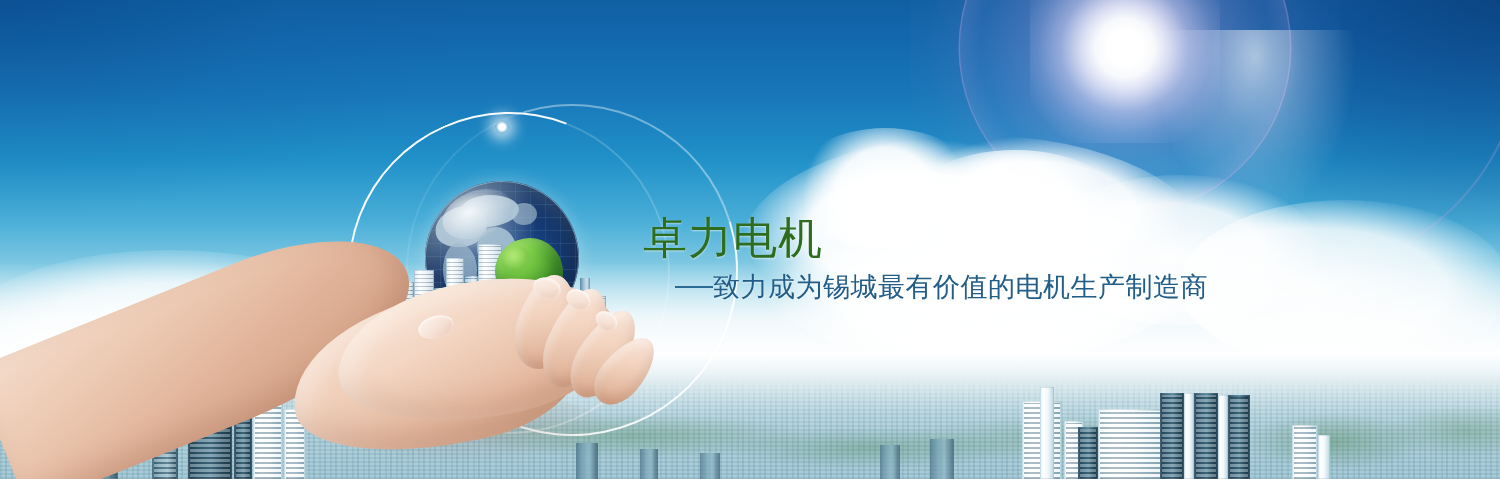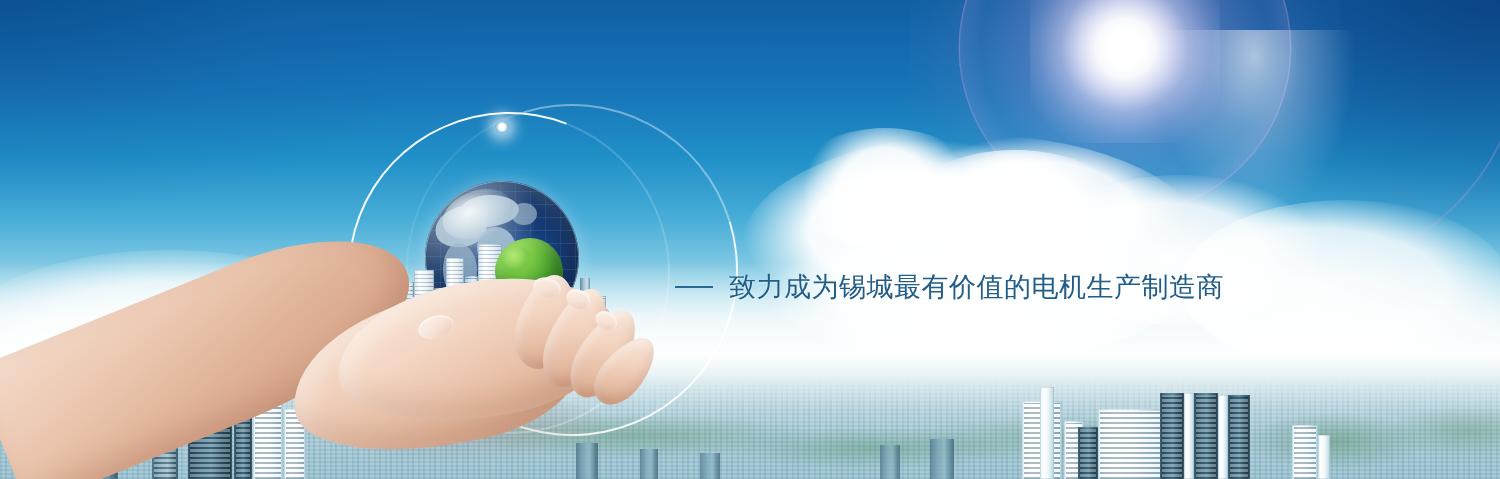--- a/index.html
+++ b/index.html
@@ -341,21 +341,21 @@
     position:absolute;left:643px;top:216px;
     font-size:44px;line-height:1;
     color:#2f6d1e;
     letter-spacing:1px;
     font-family:"DejaVu Sans","Liberation Sans",sans-serif;
     white-space:nowrap;
     text-shadow:0 1px 2px rgba(255,255,255,.55);
   }
   .sub-row{
     position:absolute;left:675px;top:273px;
-    display:flex;align-items:center;gap:16px;
+    display:flex;align-items:center;
     white-space:nowrap;
   }
   .sub-dash{
     width:38px;height:2px;background:#2a6b96;flex:none;
   }
   .subline{
     font-size:27px;line-height:1;
     color:#215d86;
     letter-spacing:.5px;
     font-family:"DejaVu Sans","Liberation Sans",sans-serif;
@@ -511,18 +511,19 @@
     <span class="finger f1"></span>
     <span class="finger f2"></span>
     <span class="finger f3"></span>
     <span class="finger f4"></span>
     <span class="nail n1"></span>
     <span class="nail n2"></span>
     <span class="nail n3"></span>
     <span class="nail thumb-nail"></span>
   </div>
 
+  <div class="headline">卓力电机</div>
   <div class="sub-row">
     <span class="sub-dash"></span>
     <span class="subline">致力成为锡城最有价值的电机生产制造商</span>
   </div>
 
 </div>
 
 </body></html>

